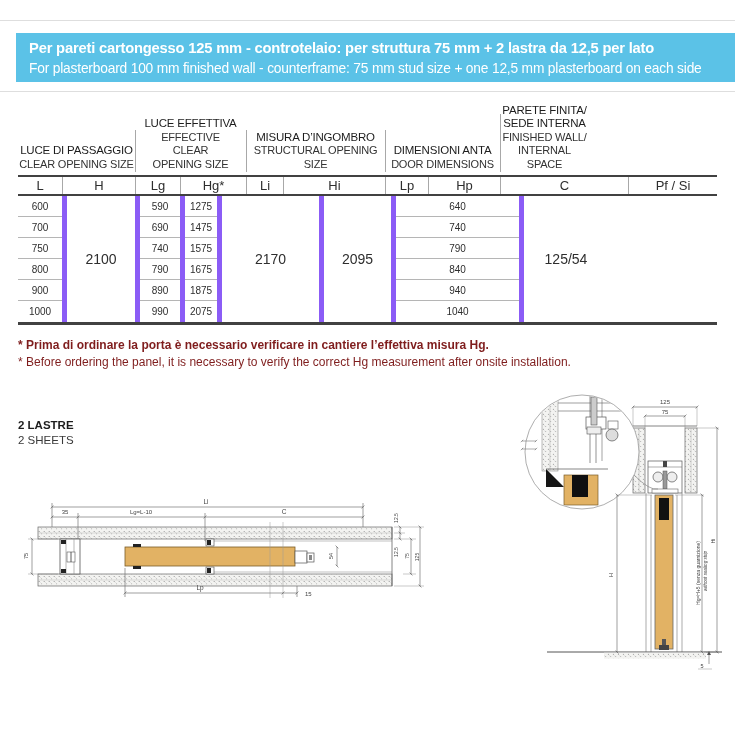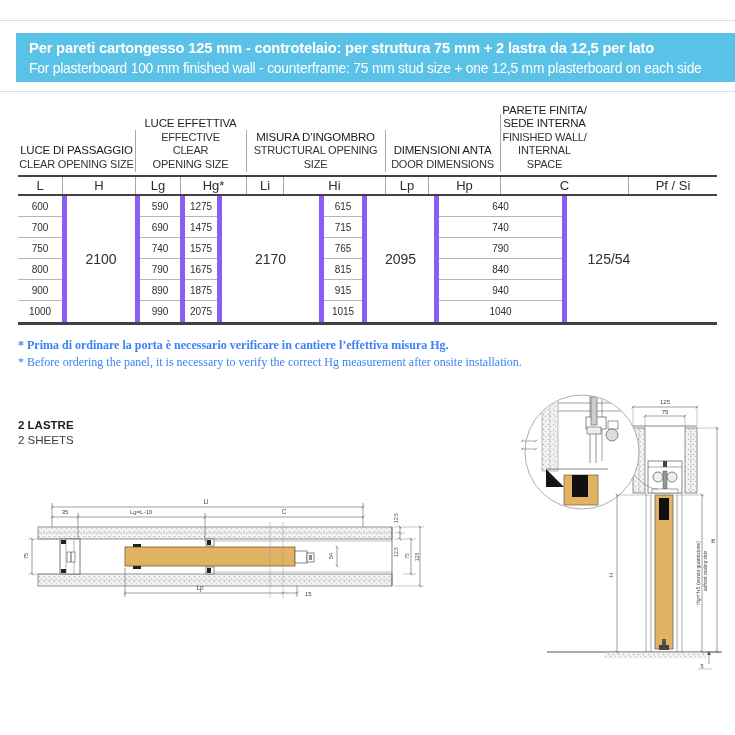--- a/index.html
+++ b/index.html
@@ -35,21 +35,21 @@
   .cell { height:21.5px; display:flex; align-items:center; justify-content:center; font-size:10px; color:#2e2e2e; border-bottom:1px solid #b5b5b5; }
   .col .cell:last-child { border-bottom:none; }
   .mcol { justify-content:center; align-items:center; }
   .mcell { font-size:14px; color:#2e2e2e; }
 
   .c-l{width:44px}.c-h{width:73px}.c-lg{width:45px}.c-hg{width:66px}.c-li{width:37px}
   .c-hi{width:102px}.c-lp{width:43px}.c-hp{width:72px}.c-c{width:128px}.c-pf{width:89px}
   .g-1{width:117px}.g-2{width:111px}.g-3{width:139px}.g-4{width:115px}.g-5{width:128px}.g-6{width:89px}
 
   
-  .notes { position:absolute; left:18px; top:337px; font-size:12px; line-height:16.5px; color:#3b82f6;font-family:Liberation Serif, serif; }
+  .notes { position:absolute; left:18px; top:337px; font-size:12px; line-height:16.5px; color:#7f1d1d; }
   .notes .nit { font-weight:bold; }
 
   .sheets { position:absolute; left:18px; top:418px; font-size:11.5px; line-height:14.5px; }
   .sheets .sit { font-weight:bold; color:#1d1d1d; }
   .sheets .sen { color:#3a3a3a; }
 
   .drw { position:absolute; }
   #plan-svg { left:8px; top:490px; }
   #section-svg { left:512px; top:383px; }
   text { font-family:"Liberation Sans",sans-serif; }
@@ -130,28 +130,20 @@
     <div class="col c-li">
       <div class="cell">1275</div>
       <div class="cell">1475</div>
       <div class="cell">1575</div>
       <div class="cell">1675</div>
       <div class="cell">1875</div>
       <div class="cell">2075</div>
     </div>
     <div class="col c-hi mcol">
       <div class="mcell">2170</div>
-    </div>
-    <div class="col c-lp">
-      <div class="cell">615</div>
-      <div class="cell">715</div>
-      <div class="cell">765</div>
-      <div class="cell">815</div>
-      <div class="cell">915</div>
-      <div class="cell">1015</div>
     </div>
     <div class="col c-hp mcol">
       <div class="mcell">2095</div>
     </div>
     <div class="col c-c">
       <div class="cell">640</div>
       <div class="cell">740</div>
       <div class="cell">790</div>
       <div class="cell">840</div>
       <div class="cell">940</div>

